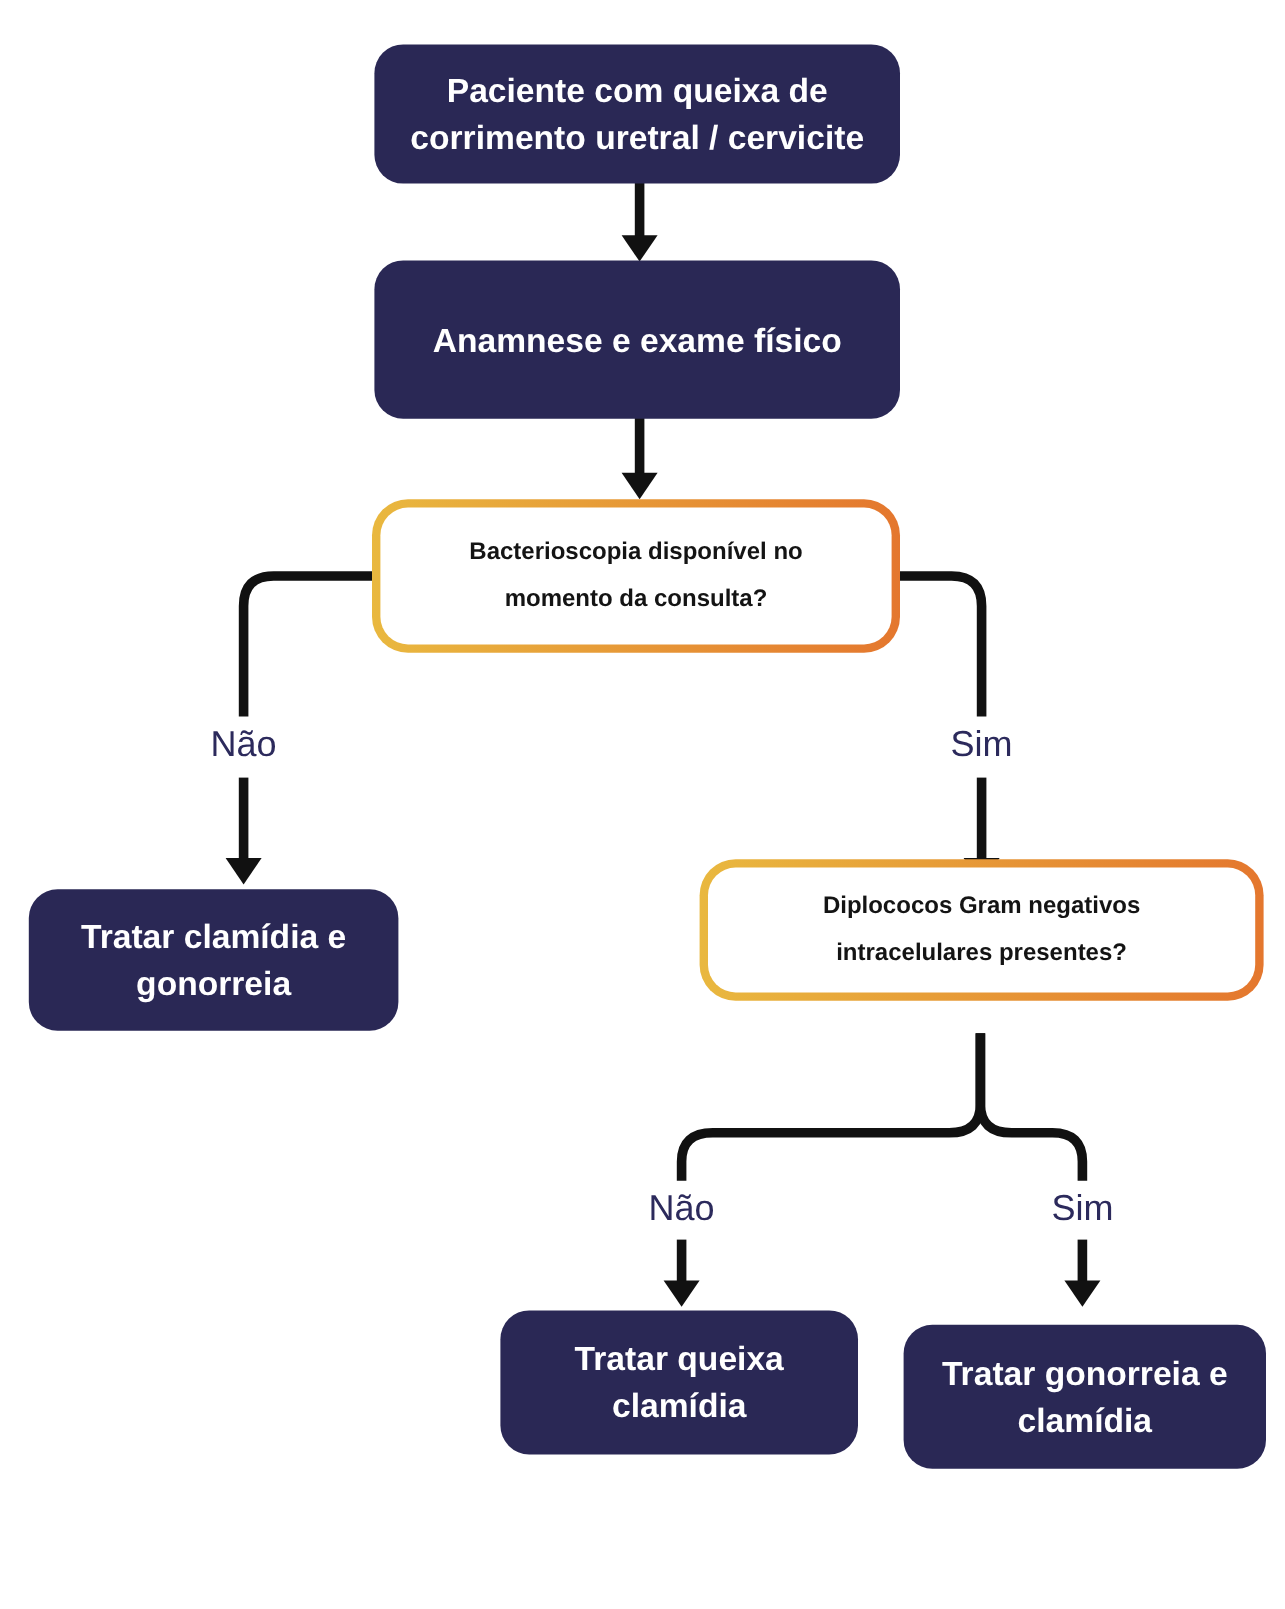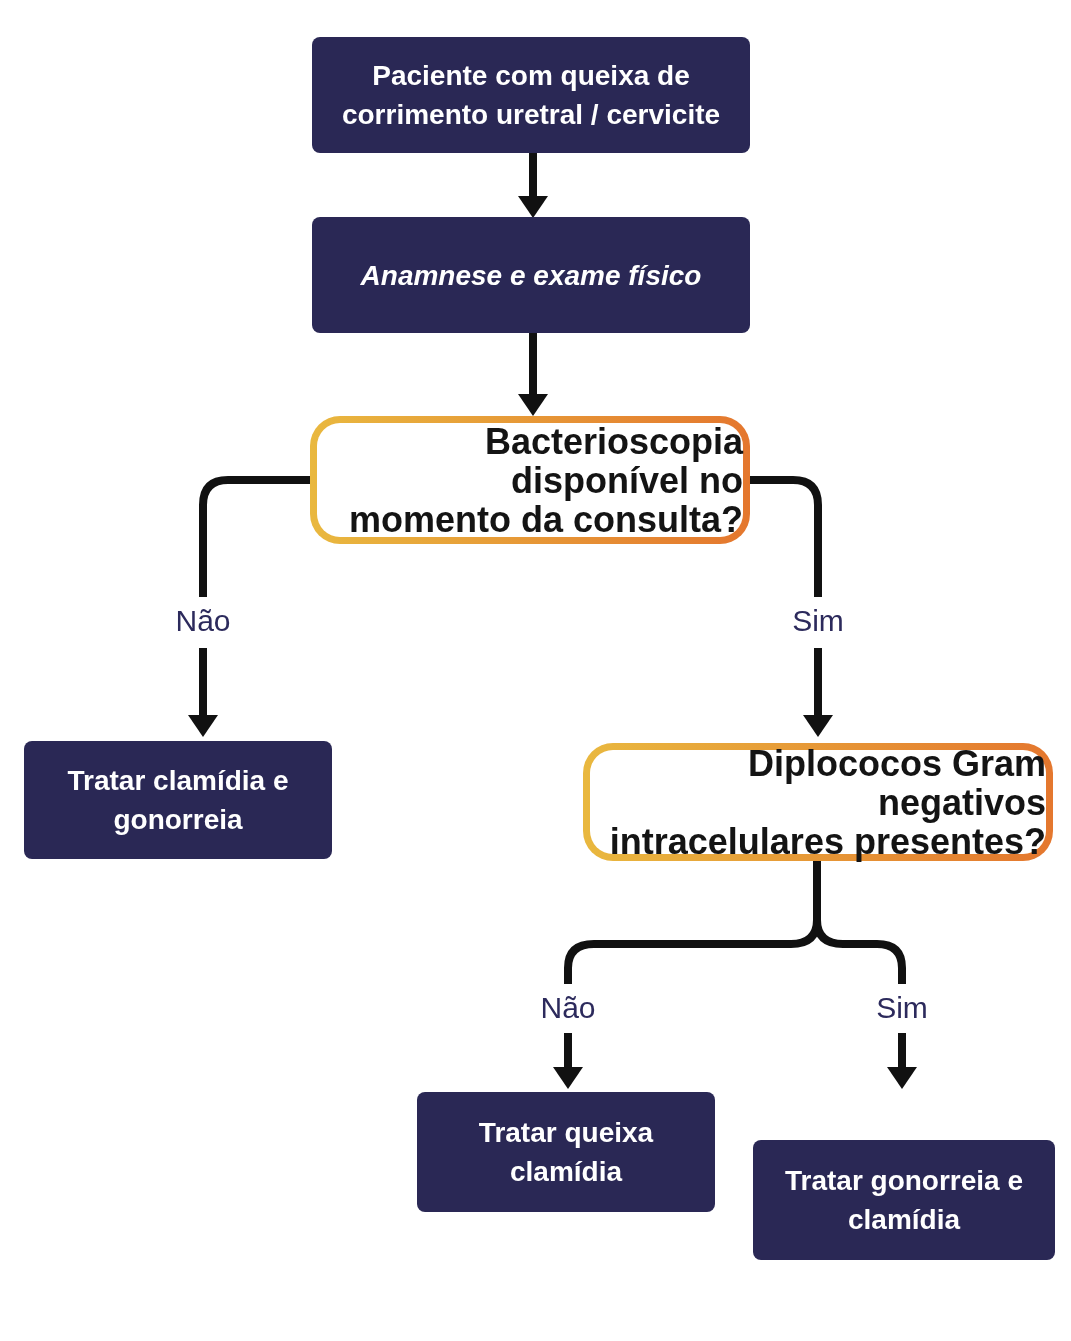--- a/index.html
+++ b/index.html
@@ -17,33 +17,33 @@
     position:relative;width:1071px;height:1341px;margin:0 auto;
     background:var(--background);overflow:hidden;
     font-family:"Liberation Sans","DejaVu Sans",sans-serif;
   }
   svg.wires{position:absolute;left:0;top:0;width:1071px;height:1341px;pointer-events:none;}
   svg.wires path{fill:none;stroke:var(--line-black);stroke-width:8;}
   svg.wires polygon{fill:var(--line-black);stroke:none;}
 
   .node{
     position:absolute;display:flex;align-items:center;justify-content:center;
-    background:var(--node-navy);border-radius:8px;color:var(--node-text);
+    background:var(--node-navy);border-radius:24px;color:var(--node-text);
     font-weight:700;font-size:28px;line-height:39px;text-align:center;
     white-space:pre-line;
   }
   .decision{
     position:absolute;border-radius:30px;padding:7px;box-sizing:border-box;
     background:linear-gradient(90deg,var(--decision-border-gold) 0%,var(--decision-border-orange) 100%);
   }
   .decision .inner{
     width:100%;height:100%;background:#ffffff;border-radius:23px;
     display:flex;align-items:center;justify-content:center;
-    color:var(--decision-text);font-weight:700;font-size:36px;line-height:39px;
-    text-align:right;white-space:pre-line;
+    color:var(--decision-text);font-weight:700;font-size:20px;line-height:39px;
+    text-align:center;white-space:pre-line;
   }
   .edge-label{
     position:absolute;transform:translate(-50%,-50%);
     color:var(--label-navy);font-weight:400;font-size:30px;
   }
   .footer{
     position:absolute;left:0;right:0;top:1271px;text-align:center;
     color:#1c1c1c;font-size:20px;line-height:28px;letter-spacing:-0.2px;
     white-space:pre-line;font-weight:400;
   }
@@ -82,43 +82,43 @@
     </g>
     <g>
       <path d="M902 1033 V1068"></path>
       <polygon points="887,1067 917,1067 902,1089"></polygon>
     </g>
   </svg>
 
   <div class="node" style="left:312px;top:37px;width:438px;height:116px;">Paciente com queixa de
 corrimento uretral / cervicite</div>
 
-  <div class="node" style="left:312px;top:217px;width:438px;height:116px;font-style:italic;">Anamnese e exame físico</div>
+  <div class="node" style="left:312px;top:217px;width:438px;height:132px;">Anamnese e exame físico</div>
 
   <div class="decision" style="left:310px;top:416px;width:440px;height:128px;">
     <div class="inner">Bacterioscopia disponível no
 momento da consulta?</div>
   </div>
 
   <div class="edge-label" style="left:203px;top:621px;">Não</div>
 
   <div class="edge-label" style="left:818px;top:621px;">Sim</div>
 
   <div class="node" style="left:24px;top:741px;width:308px;height:118px;">Tratar clamídia e
 gonorreia</div>
 
-  <div class="decision" style="left:583px;top:743px;width:470px;height:118px;">
+  <div class="decision" style="left:583px;top:716px;width:470px;height:118px;">
     <div class="inner">Diplococos Gram negativos
 intracelulares presentes?</div>
   </div>
 
   <div class="edge-label" style="left:568px;top:1008px;">Não</div>
 
   <div class="edge-label" style="left:902px;top:1008px;">Sim</div>
 
   <div class="node" style="left:417px;top:1092px;width:298px;height:120px;">Tratar queixa
 clamídia</div>
 
-  <div class="node" style="left:753px;top:1140px;width:302px;height:120px;">Tratar gonorreia e
+  <div class="node" style="left:753px;top:1104px;width:302px;height:120px;">Tratar gonorreia e
 clamídia</div>
 
 
 </div>
 
 </body></html>

